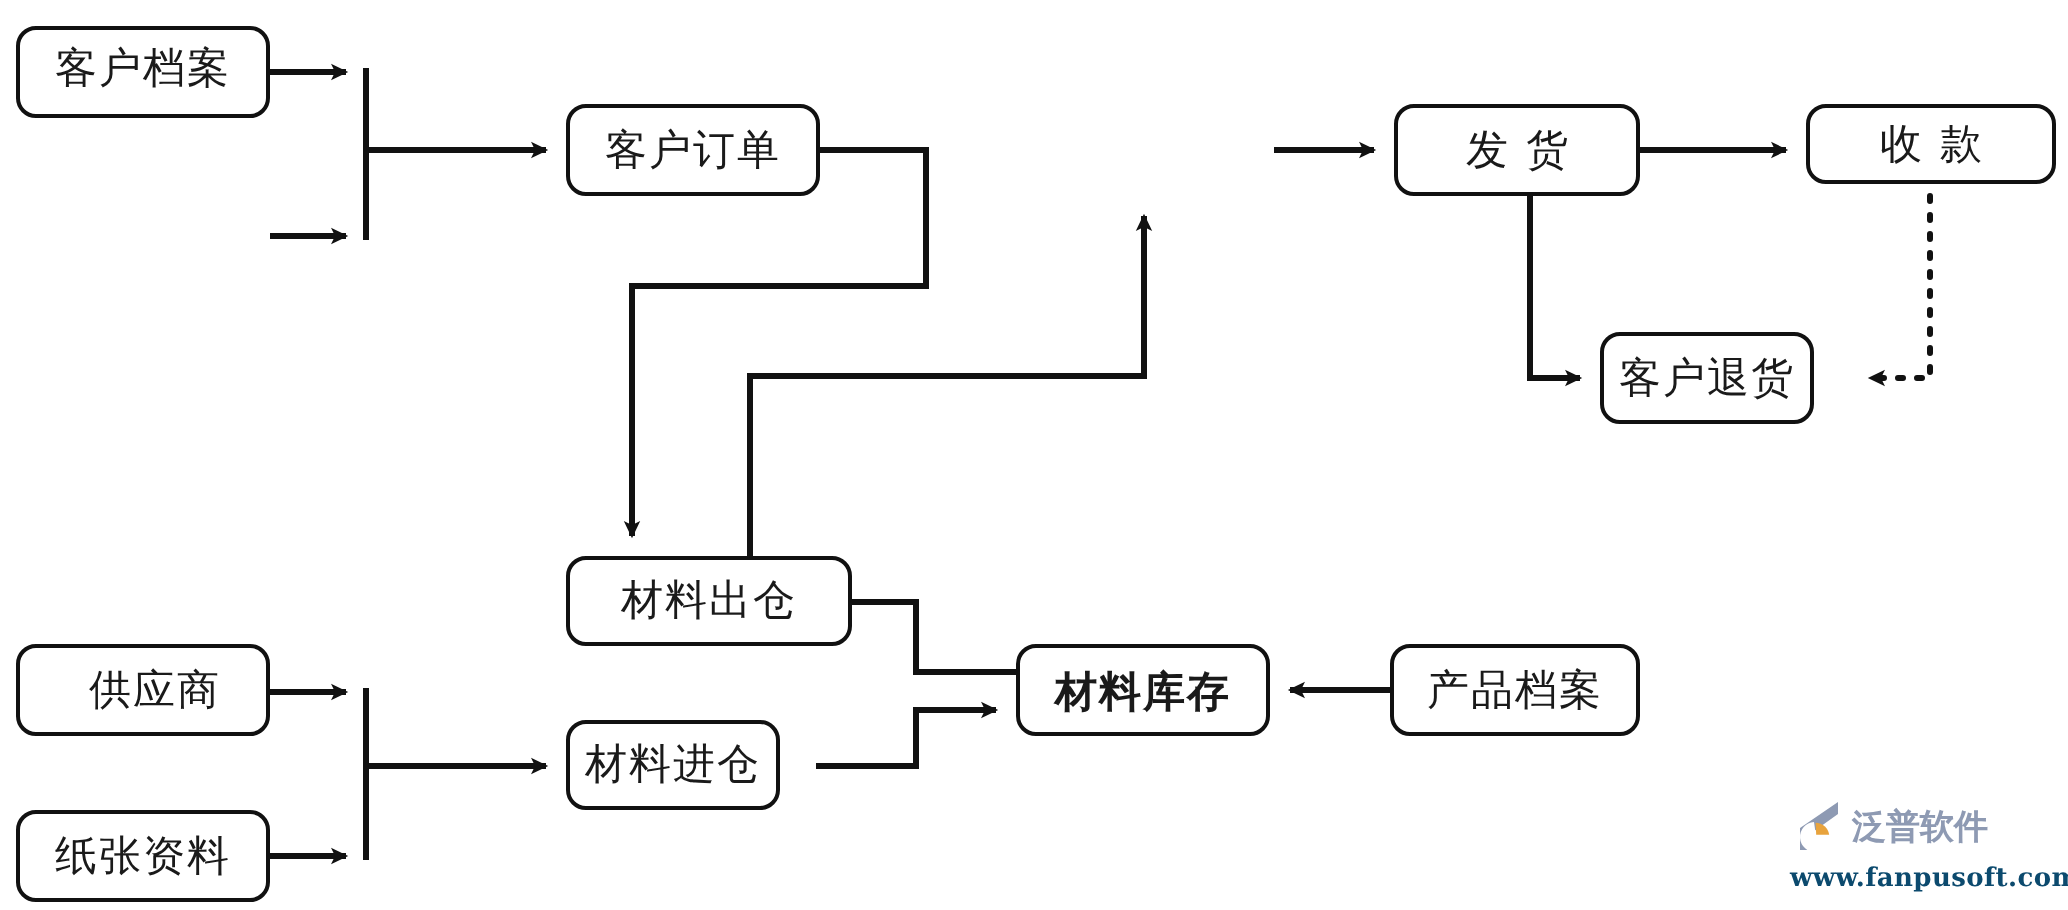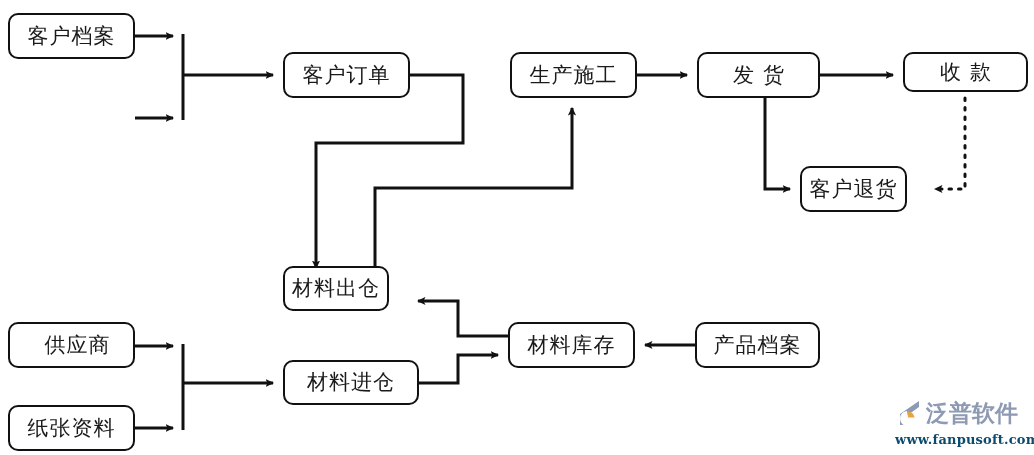--- a/index.html
+++ b/index.html
@@ -54,21 +54,21 @@
     height: 54px;
     z-index: 3;
   }
   #watermark .wm-row {
     display: flex;
     align-items: center;
     height: 34px;
   }
   #watermark .wm-text {
     font-family: Liberation Sans, sans-serif;
-    font-size: 23px;
+    font-size: 17px;
     font-weight: bold;
     color: #8e9ab3;
     letter-spacing: 0px;
     line-height: 1;
     margin-left: 3px;
   }
   #watermark .wm-url {
     font-family: "DejaVu Serif", serif;
     font-size: 13px;
     font-weight: bold;
@@ -124,42 +124,41 @@
       <path d="M183,383 L273,383" marker-end="url(#ah)"></path>
 
       <path d="M408,383 L458,383 L458,355 L498,355" marker-end="url(#ah)"></path>
 
       <path d="M508,336 L458,336 L458,301 L418,301" marker-end="url(#ah)"></path>
 
       <path d="M695,345 L645,345" marker-end="url(#ah)"></path>
     </g>
   </svg>
 
-  <div class="node" style="left:8px;  top:13px;  width:127px; height:46px;">客户档案</div>
+  <div class="node" style="left:8px;  top:13px;  width:127px; height:46px;font-family:Liberation Mono, monospace;">客户档案</div>
 
 
   <div class="node" style="left:283px; top:52px;  width:127px; height:46px;">客户订单</div>
 
-  <div class="node" style="left:510px; top:52px;  width:127px; height:46px;">生产施工</div>
 
   <div class="node wide-space" style="left:697px; top:52px;  width:123px; height:46px;">发货</div>
 
   <div class="node wide-space" style="left:903px; top:52px;  width:125px; height:40px;">收款</div>
 
   <div class="node" style="left:800px; top:166px; width:107px; height:46px;">客户退货</div>
 
-  <div class="node" style="left:283px; top:266px; width:106px; height:45px;">材料出仓</div>
+  <div class="node" style="left:283px; top:278px; width:143px; height:45px;">材料出仓</div>
 
-  <div class="node" style="left:283px; top:360px; width:136px; height:45px;">材料进仓</div>
+  <div class="node" style="left:283px; top:360px; width:107px; height:45px;">材料进仓</div>
 
   <div class="node" style="left:8px;  top:322px; width:127px; height:46px;padding-left:12px;">供应商</div>
 
   <div class="node" style="left:8px;  top:405px; width:127px; height:46px;">纸张资料</div>
 
-  <div class="node" style="left:508px; top:322px; width:127px; height:46px;">材料库存</div>
+  <div class="node" style="left:508px; top:322px; width:127px; height:46px;font-weight:bold;">材料库存</div>
 
   <div class="node" style="left:695px; top:322px; width:125px; height:46px;">产品档案</div>
 
   <div id="watermark">
     <div class="wm-row">
       <svg width="30" height="30" viewBox="0 0 30 30">
         <path d="M26,3 L7,16 L7,27 L12,27 L12,19 L26,9 Z" fill="#8e9ab3"></path>
         <path d="M14,13 A7.5,7.5 0 1,0 22,20 L15,20 Z" fill="#ffffff"></path>
         <path d="M14.8,13.4 A7,7 0 0,1 21.6,19.4 L15.1,19.4 Z" fill="#e8a33d"></path>
       </svg>

